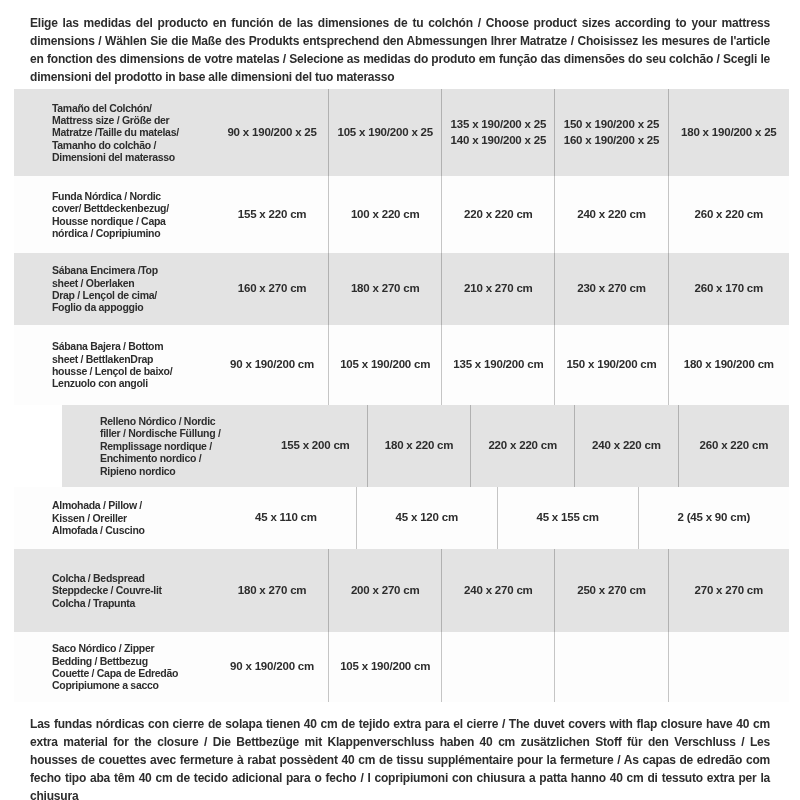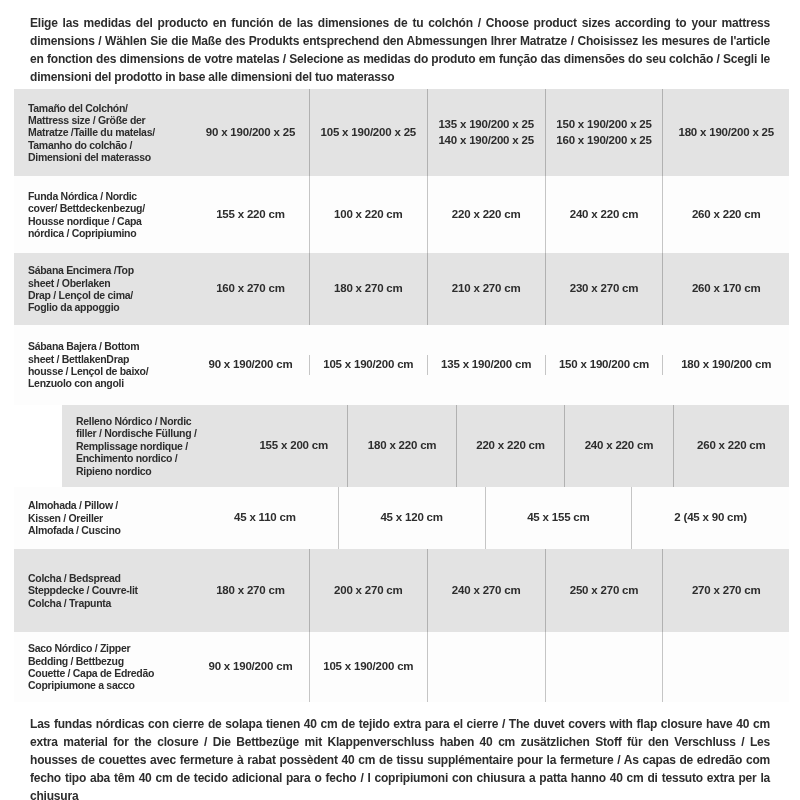--- a/index.html
+++ b/index.html
@@ -33,27 +33,28 @@
   .note.bottom {
     margin-top: 13px;
   }
   .size-table {
     margin: 0 11px 0 14px;
   }
   .row {
     display: flex;
     align-items: stretch;
     box-sizing: border-box;
+    padding-left: 24px;
   }
   .row:nth-child(odd)  { background: #e3e3e3; }
   .row:nth-child(even) { background: #fdfdfd; }
   .row:nth-child(1) { min-height: 87px; }
   .row:nth-child(2) { min-height: 77px; }
   .row:nth-child(3) { min-height: 72px; }
-  .row:nth-child(4) { min-height: 80px; align-items: center; }
+  .row:nth-child(4) { min-height: 80px; }
   .row:nth-child(5) { min-height: 82px; margin-left: 48px; }
   .row:nth-child(6) { min-height: 62px; }
   .row:nth-child(7) { min-height: 83px; }
   .row:nth-child(8) { min-height: 70px; }
   .label {
     width: 178px;
     box-sizing: border-box;
     padding: 8px 8px 8px 14px;
     font-size: 10.5px;
     line-height: 1.18;

